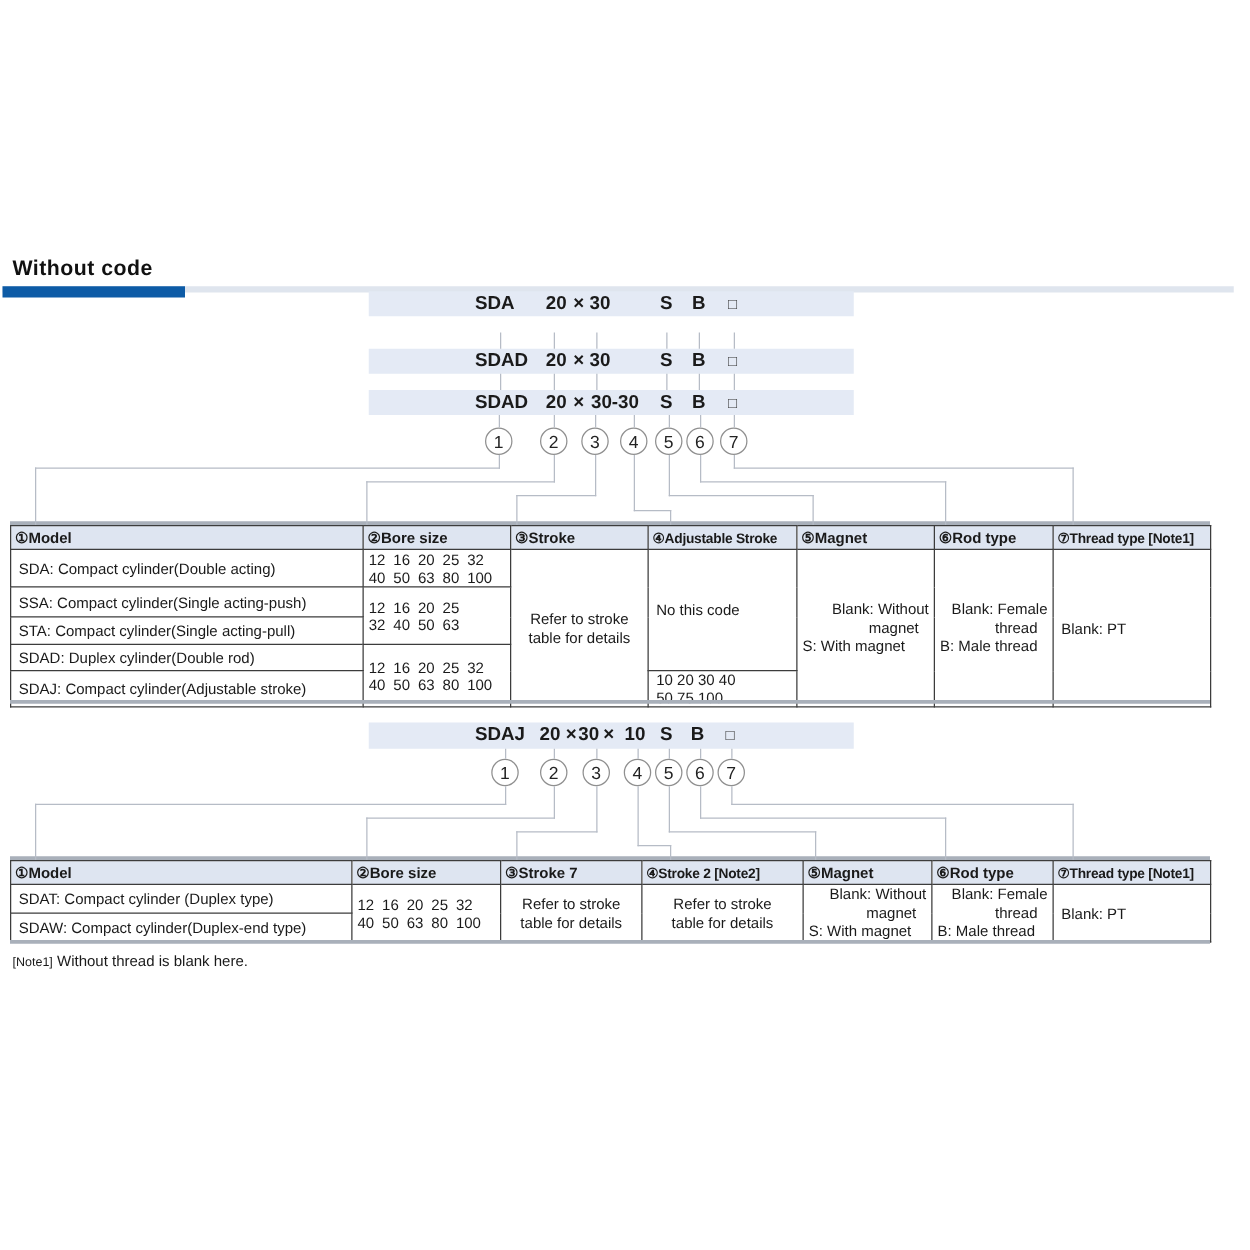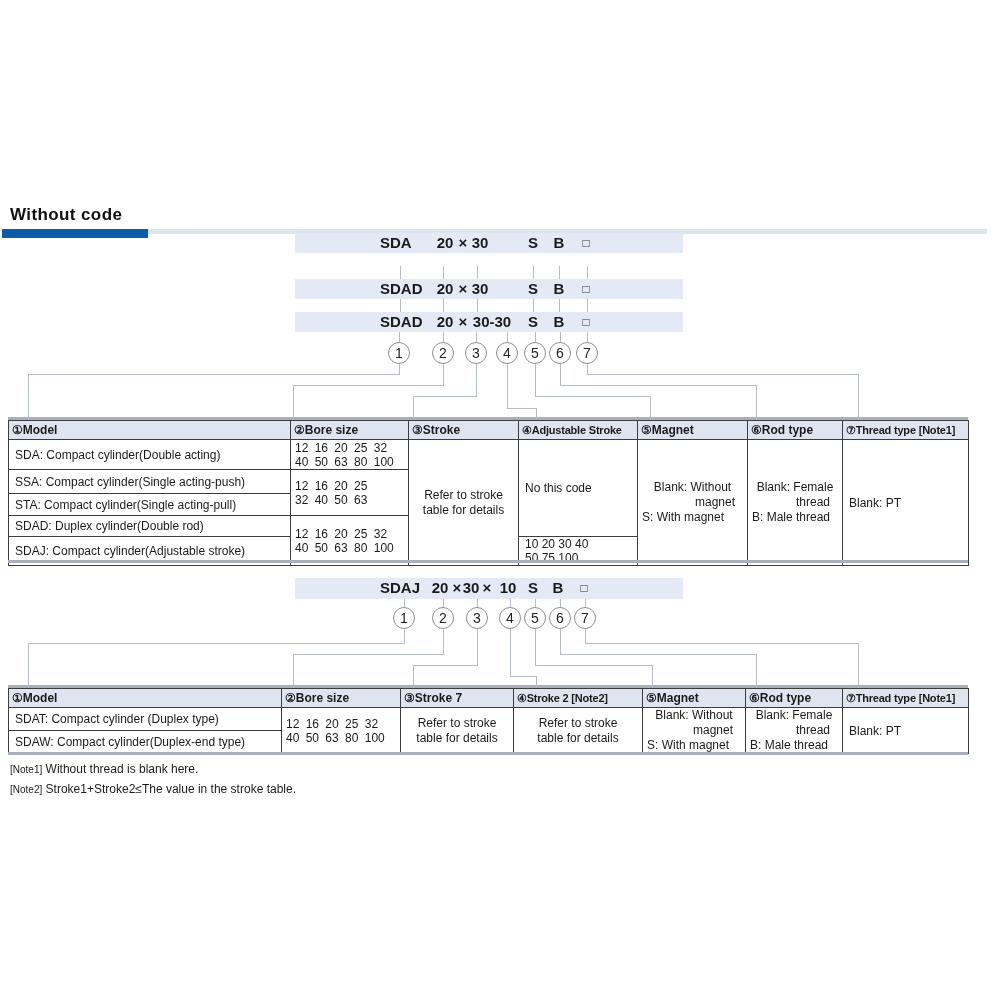--- a/index.html
+++ b/index.html
@@ -29,21 +29,21 @@
              font-size:12px;white-space:nowrap;}
   .otable th:nth-child(4),.otable th:nth-child(7){font-size:11px;letter-spacing:-.2px;}
   .otable td.model{text-align:left;padding-left:6px;}
   .otable td.bore{text-align:left;padding-left:4px;word-spacing:3px;line-height:14px;}
   .otable td.bore span{display:block;}
   .otable td.center{text-align:center;padding:0 10px;line-height:15px;}
   .otable td.adj{text-align:left;padding-left:6px;}
   .otable td.adj2{text-align:left;padding-left:6px;line-height:14px;}
   .otable td.adj2 span{display:block;}
   .otable td.mg, .otable td.rd{padding:0 4px;line-height:15px;}
-  .otable td.mg .l1,.otable td.rd .l1{display:block;text-align:center;}
+  .otable td.mg .l1,.otable td.rd .l1{display:block;text-align:right;}
   .otable td.mg .l2,.otable td.rd .l2{display:block;text-align:right;padding-right:8px;}
   .otable td.mg .l3,.otable td.rd .l3{display:block;text-align:left;}
   .otable td.thr{text-align:left;padding-left:6px;}
   .thick{position:absolute;left:8px;width:960px;height:3px;background:#a9b0ba;}
   
   .note{position:absolute;left:10px;font-size:12px;color:#1a1a1a;}
   .note .ntag{font-size:10px;}
 </style>
 </head>
 <body>
@@ -223,24 +223,20 @@
     <tr style="height:23px">
       <td class="model">SDAW: Compact cylinder(Duplex-end type)</td>
     </tr>
   </tbody>
     </table>
   <div class="thick" style="top:752px"></div>
 
   <div class="note" style="top:762px">
     <span class="ntag">[Note1]</span>
     <span>Without thread is blank here.</span>
-  </div>
-  <div class="note" style="top:782px">
-    <span class="ntag">[Note2]</span>
-    <span>Stroke1+Stroke2≤The value in the stroke table.</span>
   </div>
 
 <div class="cline" style="left: 400px; top: 266px; width: 1px; height: 13px;"></div>
     <div class="cline" style="left: 443px; top: 266px; width: 1px; height: 13px;"></div>
     <div class="cline" style="left: 477px; top: 266px; width: 1px; height: 13px;"></div>
     <div class="cline" style="left: 533px; top: 266px; width: 1px; height: 13px;"></div>
     <div class="cline" style="left: 559px; top: 266px; width: 1px; height: 13px;"></div>
     <div class="cline" style="left: 587px; top: 266px; width: 1px; height: 13px;"></div>
     <div class="cline" style="left: 400px; top: 299px; width: 1px; height: 13px;"></div>
     <div class="cline" style="left: 443px; top: 299px; width: 1px; height: 13px;"></div>

